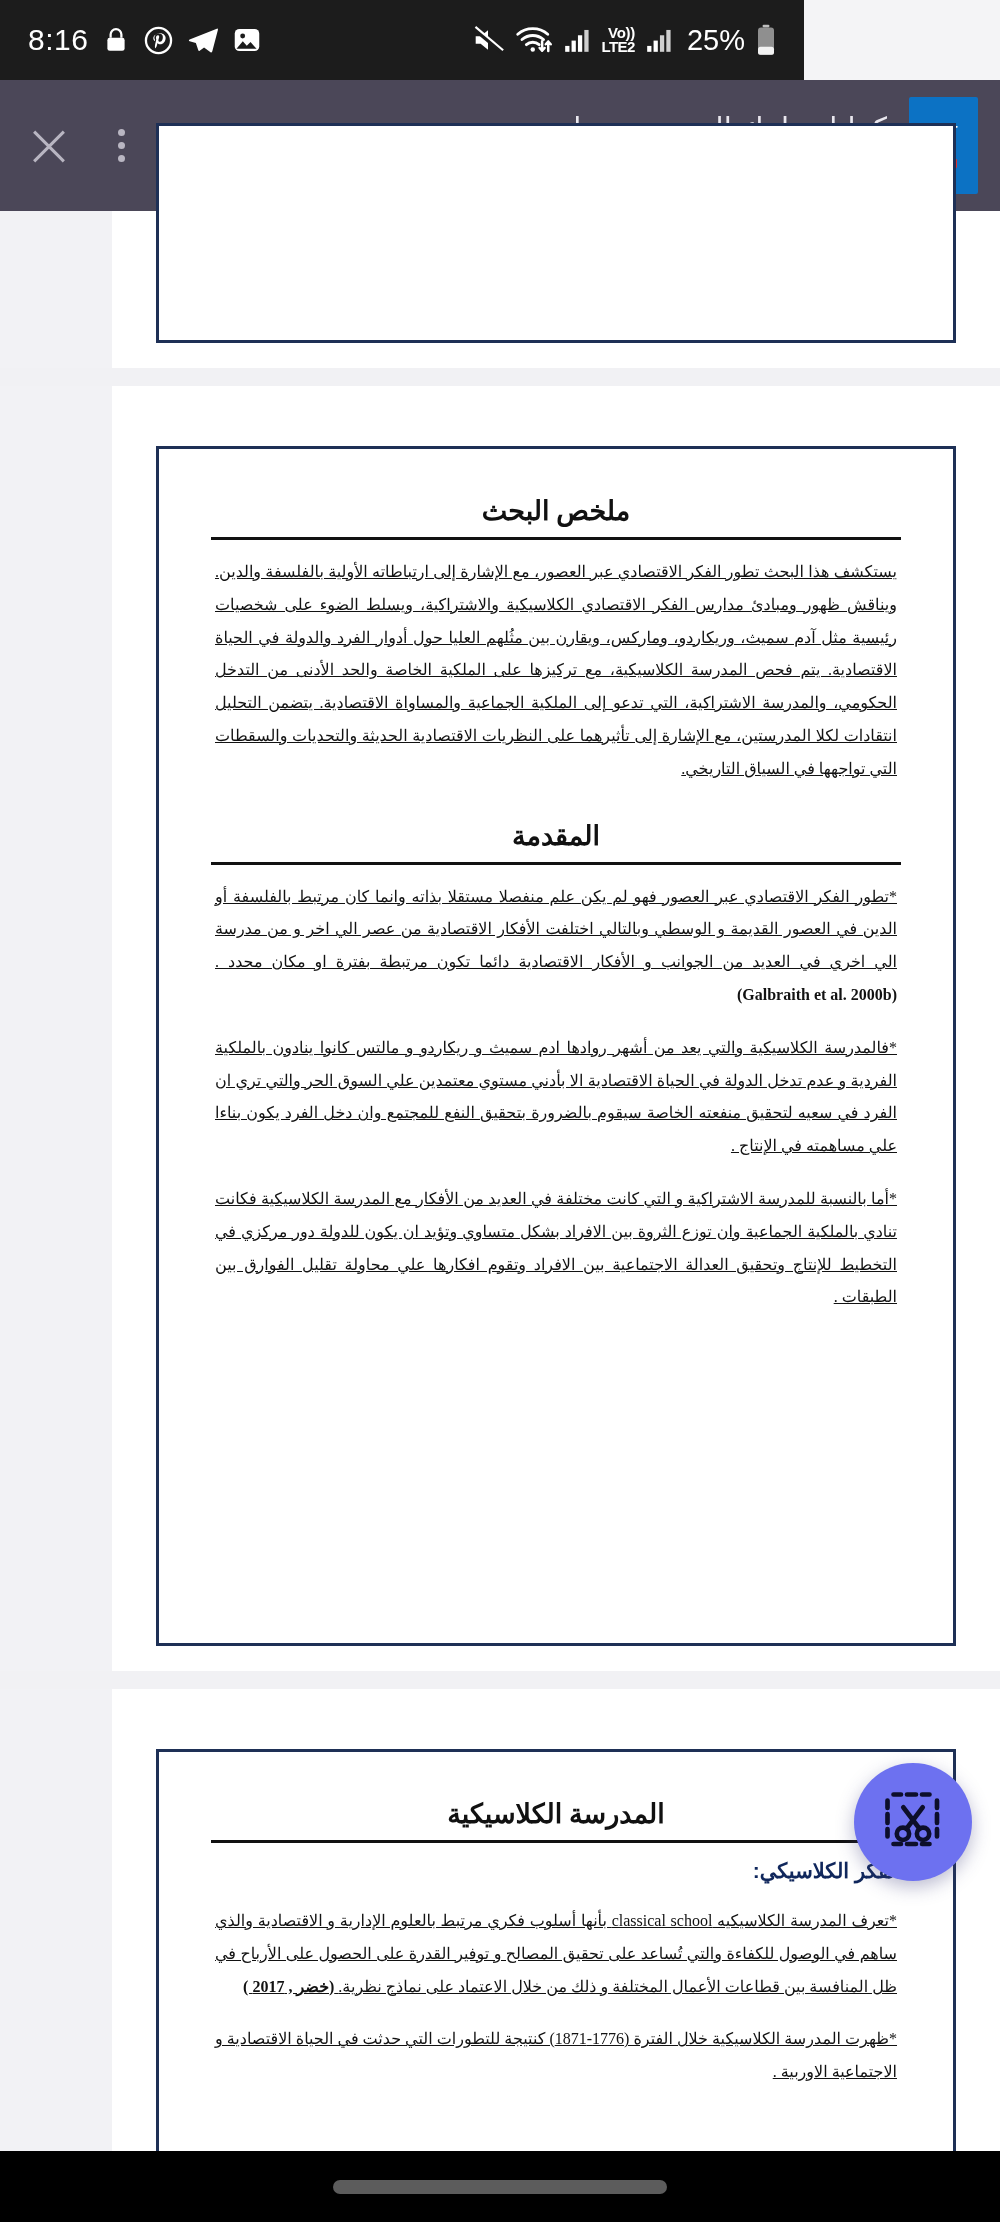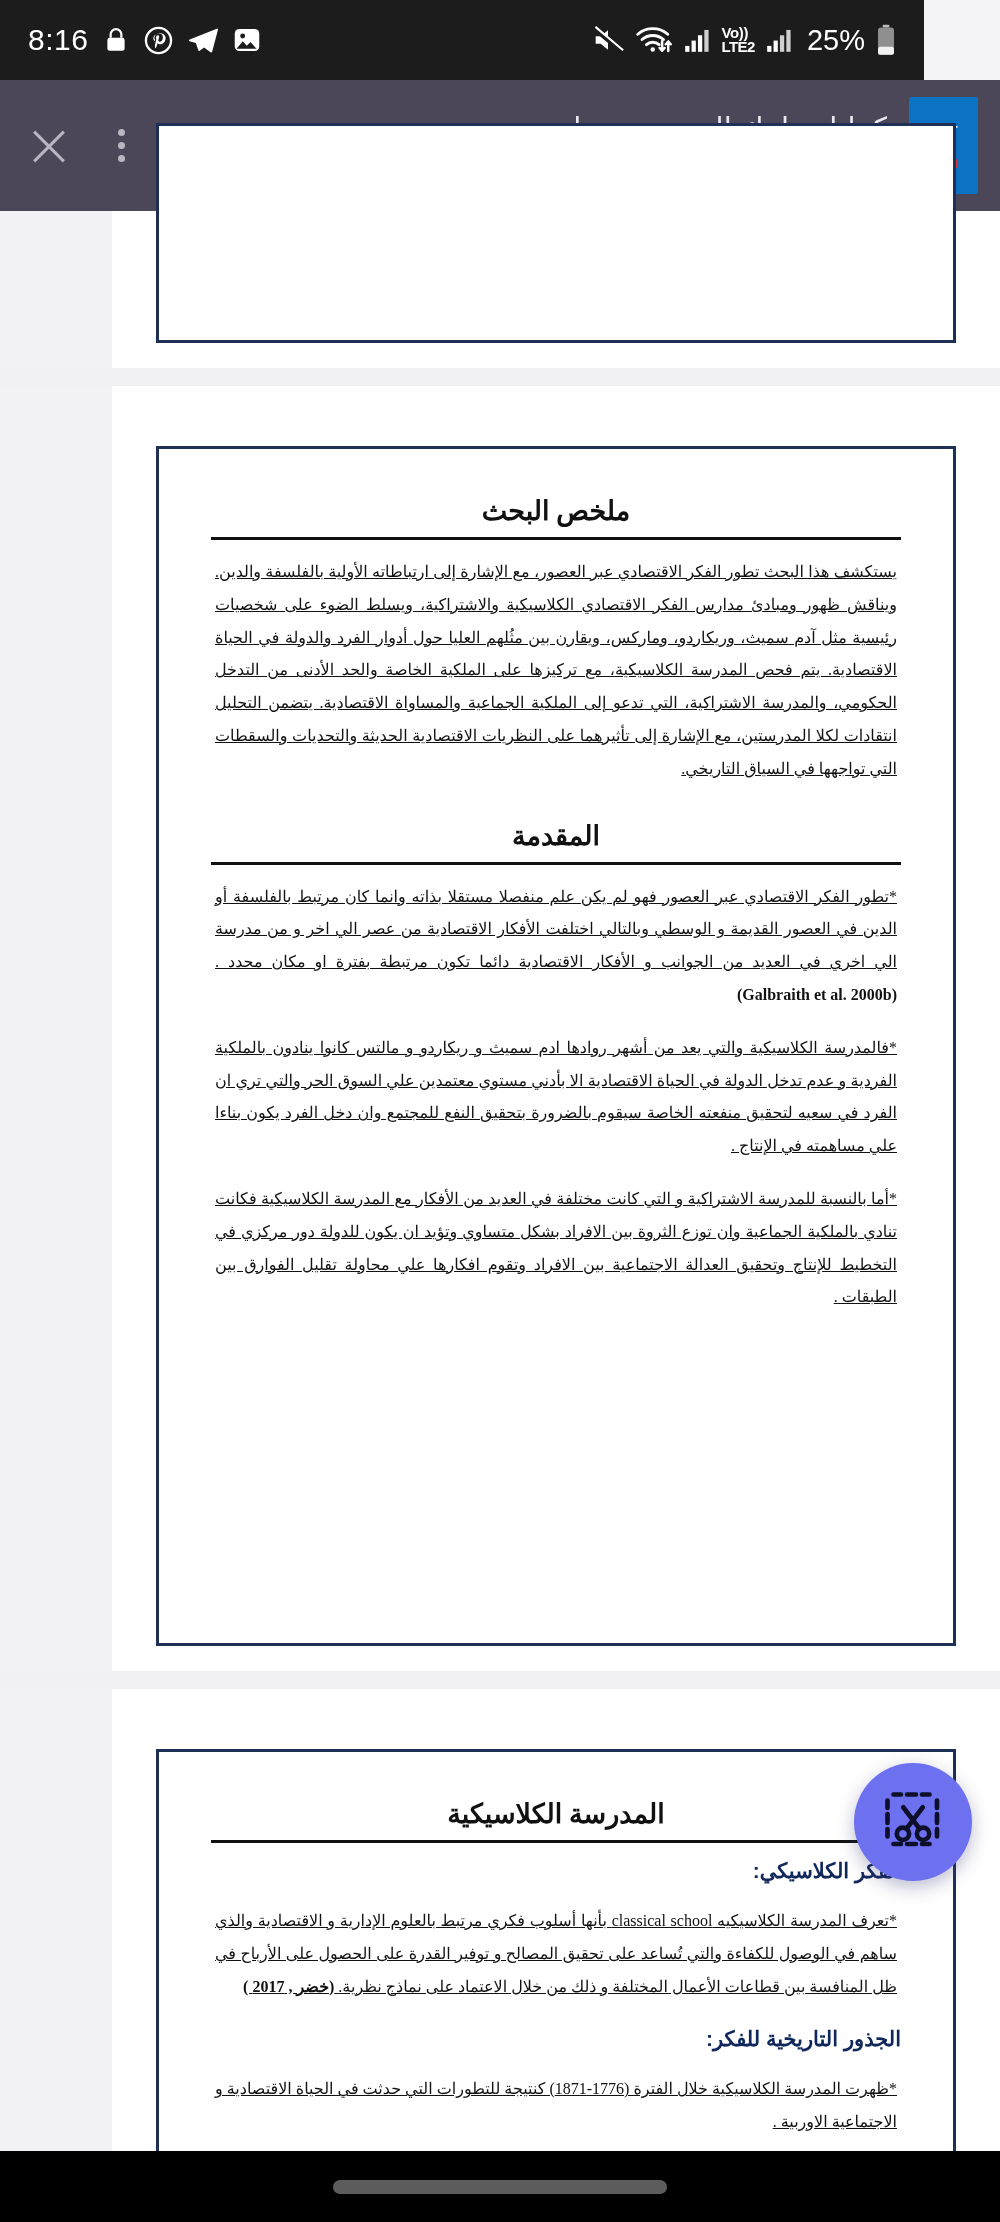--- a/index.html
+++ b/index.html
@@ -6,31 +6,31 @@
   html,body{
     width:1000px; height:2222px;
     background:#ffffff;
     font-family:"Liberation Sans", sans-serif;
     overflow:hidden;
   }
   #screen{ position:relative; width:1000px; height:2222px; background:#f4f4f6; overflow:hidden; }
 
   
   .statusbar{
-    position:absolute; top:0; left:0; width:924px; height:80px;
+    position:absolute; top:0; left:0; width:804px; height:80px;
     background:#1c1c1c; color:#ffffff;
     display:flex; align-items:center; justify-content:space-between;
     padding:0 28px; direction:ltr;
   }
   .sb-left{ display:flex; align-items:center; gap:15px; }
   .sb-right{ display:flex; align-items:center; gap:11px; }
   .sb-time{ font-size:30px; font-weight:400; letter-spacing:.5px; color:#fff; line-height:1; }
   .sb-ico{ display:inline-flex; align-items:center; justify-content:center; }
   .sb-battery-text{ font-size:29px; font-weight:400; color:#fff; margin-left:4px; line-height:1;text-align:center;}
-  .volte{ display:flex; flex-direction:column; align-items:flex-start; justify-content:center; line-height:.92; }
+  .volte{ display:flex; flex-direction:column; align-items:flex-end; justify-content:center; line-height:.92; }
   .volte b{ font-size:15px; font-weight:700; letter-spacing:-.3px; }
   .volte i{ font-size:15px; font-weight:700; font-style:normal; letter-spacing:-.5px; }
 
   
   .adbar{
     position:absolute; top:80px; left:0; width:1000px; height:131px;
     background:#4b4758;
     display:flex; align-items:center; padding:0 22px; direction:rtl;
   }
   .ad-logo{
@@ -260,21 +260,20 @@
         <h1 class="doc-h1">المدرسة الكلاسيكية</h1>
         <div class="doc-rule"></div>
 
         <h2 class="doc-h2">الفكر الكلاسيكي:</h2>
 
         <p class="doc-p">
           <span>*تعرف المدرسة الكلاسيكيه classical school بأنها أسلوب فكري مرتبط بالعلوم الإدارية و الاقتصادية والذي ساهم في الوصول للكفاءة والتي تُساعد على تحقيق المصالح و توفير القدرة على الحصول على الأرباح في ظل المنافسة بين قطاعات الأعمال المختلفة و ذلك من خلال الاعتماد على نماذج نظرية.</span>
           <b class="bold-inline">(خضر , 2017 )</b>
         </p>
 
-        <h2 class="doc-h2" style="margin-top:24px">الجذور التاريخية للفكر:</h2>
 
         <p class="doc-p">*ظهرت المدرسة الكلاسيكية خلال الفترة (1776-1871) كنتيجة للتطورات التي حدثت في الحياة الاقتصادية و الاجتماعية الاوربية .</p>
 
       </div>
     </div>
 
   </div>
 
   <div class="fab">
     <span>

